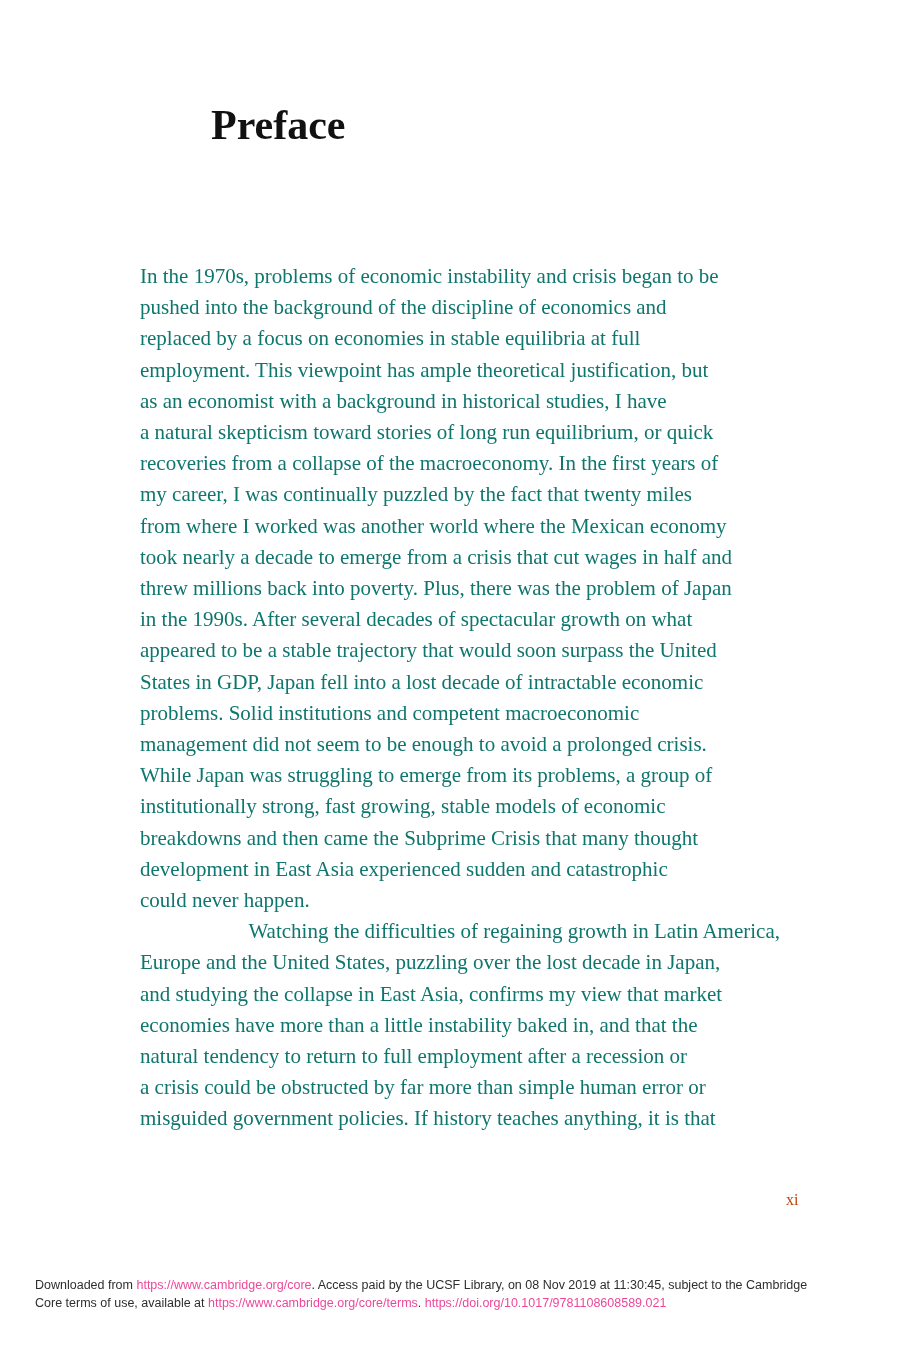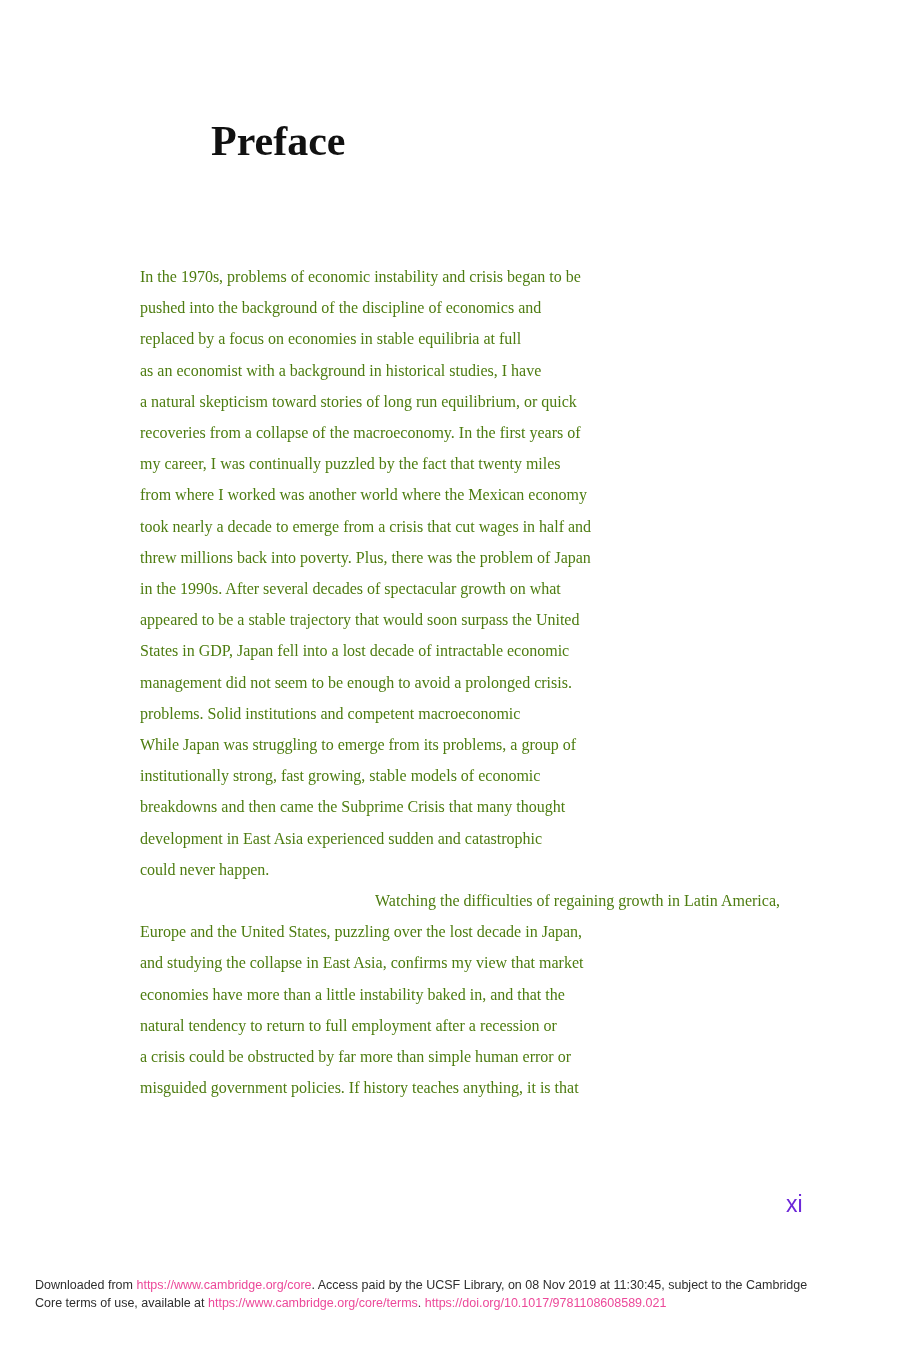--- a/index.html
+++ b/index.html
@@ -11,52 +11,52 @@
     position: relative;
     width: 898px;
     height: 1347px;
     background: #ffffff;
     overflow: hidden;
     font-family: "Liberation Serif", serif;
   }
   .chapter-title {
     position: absolute;
     left: 211px;
-    top: 88px;
+    top: 72px;
     font-family: "Liberation Serif", serif;
     font-size: 42px;
     font-weight: 700;
     color: #111111;
     letter-spacing: 0px;
     line-height: 50px;
   }
   .body-block {
     position: absolute;
     left: 140px;
     top: 261px;
     width: 640px;
     font-family: "Liberation Serif", serif;
-    font-size: 16px;
+    font-size: 21px;
     line-height: 31.2px;
-    color: #4d7c0f;
+    color: #0f766e;
   }
   .body-line {
     white-space: nowrap;
   }
   .body-line.indent {
     padding-left: 55px;
     text-align: right;
   }
   .page-number {
     position: absolute;
     left: 786px;
     top: 1191px;
-    font-family: Liberation Sans, sans-serif;
-    font-size: 23px;
-    color: #6d28d9;
+    font-family: Liberation Serif, serif;
+    font-size: 16px;
+    color: #c2410c;
   }
   .footer {
     position: absolute;
     left: 35px;
     top: 1277px;
     width: 840px;
     font-family: "Liberation Sans", sans-serif;
     font-size: 12.5px;
     line-height: 17.5px;
     color: #2e2e2e;
@@ -75,32 +75,33 @@
 
 <div class="page">
 
   <h1 class="chapter-title">Preface</h1>
 
   <div class="body-block">
     <div>
       <div class="body-line">In the 1970s, problems of economic instability and crisis began to be</div>
       <div class="body-line">pushed into the background of the discipline of economics and</div>
       <div class="body-line">replaced by a focus on economies in stable equilibria at full</div>
+      <div class="body-line">employment. This viewpoint has ample theoretical justification, but</div>
       <div class="body-line">as an economist with a background in historical studies, I have</div>
       <div class="body-line">a natural skepticism toward stories of long run equilibrium, or quick</div>
       <div class="body-line">recoveries from a collapse of the macroeconomy. In the first years of</div>
       <div class="body-line">my career, I was continually puzzled by the fact that twenty miles</div>
       <div class="body-line">from where I worked was another world where the Mexican economy</div>
       <div class="body-line">took nearly a decade to emerge from a crisis that cut wages in half and</div>
       <div class="body-line">threw millions back into poverty. Plus, there was the problem of Japan</div>
       <div class="body-line">in the 1990s. After several decades of spectacular growth on what</div>
       <div class="body-line">appeared to be a stable trajectory that would soon surpass the United</div>
       <div class="body-line">States in GDP, Japan fell into a lost decade of intractable economic</div>
+      <div class="body-line">problems. Solid institutions and competent macroeconomic</div>
       <div class="body-line">management did not seem to be enough to avoid a prolonged crisis.</div>
-      <div class="body-line">problems. Solid institutions and competent macroeconomic</div>
       <div class="body-line">While Japan was struggling to emerge from its problems, a group of</div>
       <div class="body-line">institutionally strong, fast growing, stable models of economic</div>
       <div class="body-line">breakdowns and then came the Subprime Crisis that many thought</div>
       <div class="body-line">development in East Asia experienced sudden and catastrophic</div>
       <div class="body-line">could never happen.</div>
     </div>
     <div>
       <div class="body-line indent">Watching the difficulties of regaining growth in Latin America,</div>
       <div class="body-line">Europe and the United States, puzzling over the lost decade in Japan,</div>
       <div class="body-line">and studying the collapse in East Asia, confirms my view that market</div>

